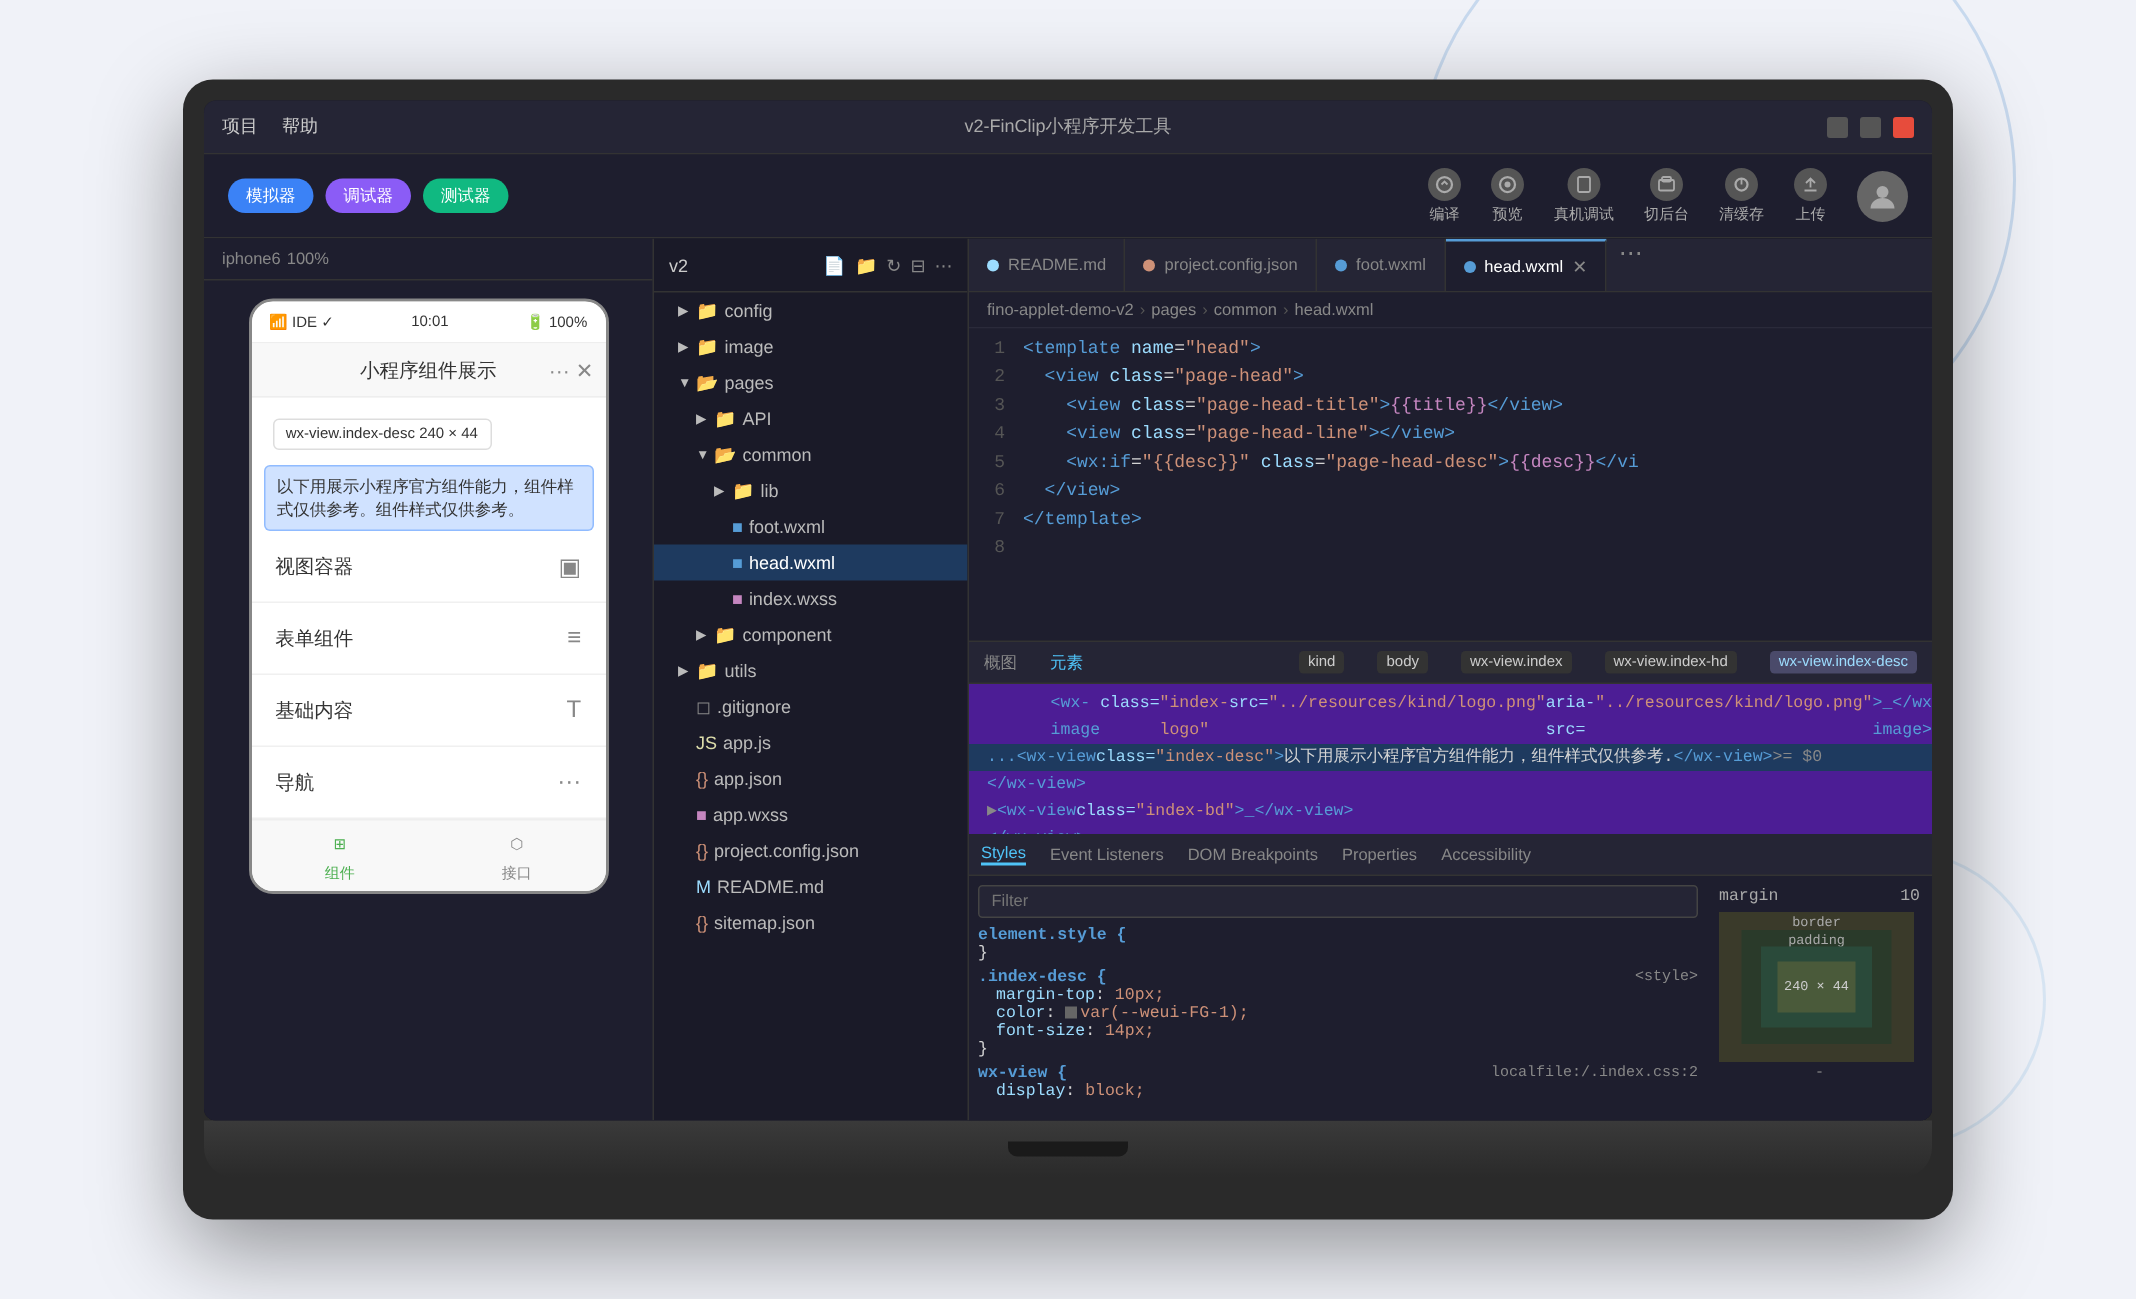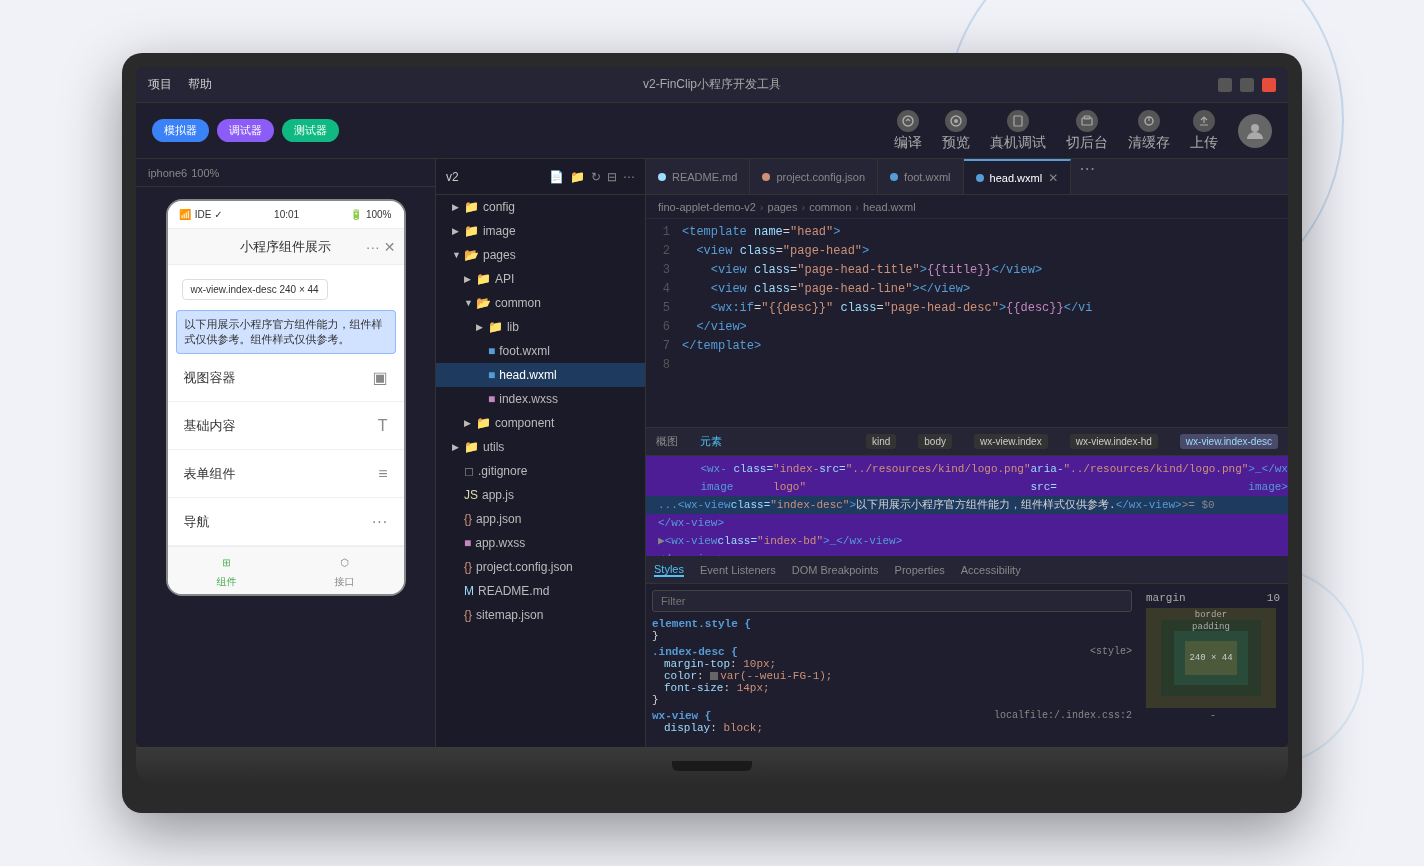--- a/index.html
+++ b/index.html
@@ -160,21 +160,21 @@
     .toolbar-action-icon {
       width: 22px; height: 22px;
       background: #555;
       border-radius: 50%;
       display: flex;
       align-items: center;
       justify-content: center;
       font-size: 12px;
     }
     .toolbar-action-label {
-      font-size: 14px;
+      font-size: 10px;
       color: #aaa;
     }
     .toolbar-avatar {
       width: 34px; height: 34px;
       border-radius: 50%;
       background: #666;
       overflow: hidden;
       display: flex;
       align-items: center;
       justify-content: center;
@@ -777,26 +777,26 @@
           <div class="phone-highlight-box">
             <span>以下用展示小程序官方组件能力，组件样式仅供参考。组件样式仅供参考。</span>
           </div>
 
           <div class="phone-list">
             <div class="phone-list-item">
               <span>视图容器</span>
               <span class="phone-list-item-icon">▣</span>
             </div>
             <div class="phone-list-item">
+              <span>表单组件</span>
+              <span class="phone-list-item-icon">≡</span>
+            </div>
+            <div class="phone-list-item">
               <span>基础内容</span>
               <span class="phone-list-item-icon">T</span>
-            </div>
-            <div class="phone-list-item">
-              <span>表单组件</span>
-              <span class="phone-list-item-icon">≡</span>
             </div>
             <div class="phone-list-item">
               <span>导航</span>
               <span class="phone-list-item-icon">···</span>
             </div>
           </div>
 
           <div class="phone-navbar">
             <div class="phone-nav-item active">
               <div class="phone-nav-icon">⊞</div>

